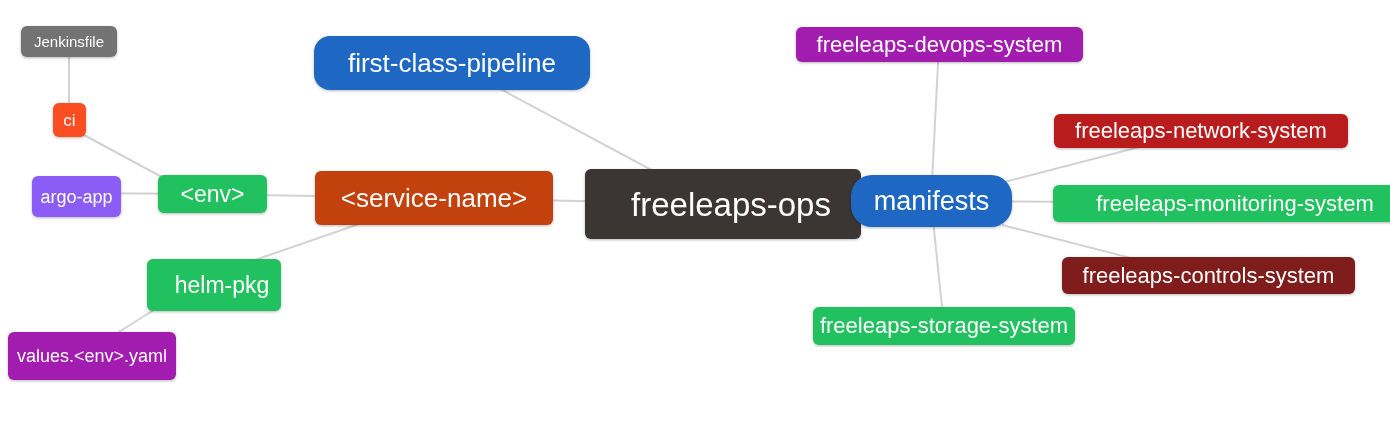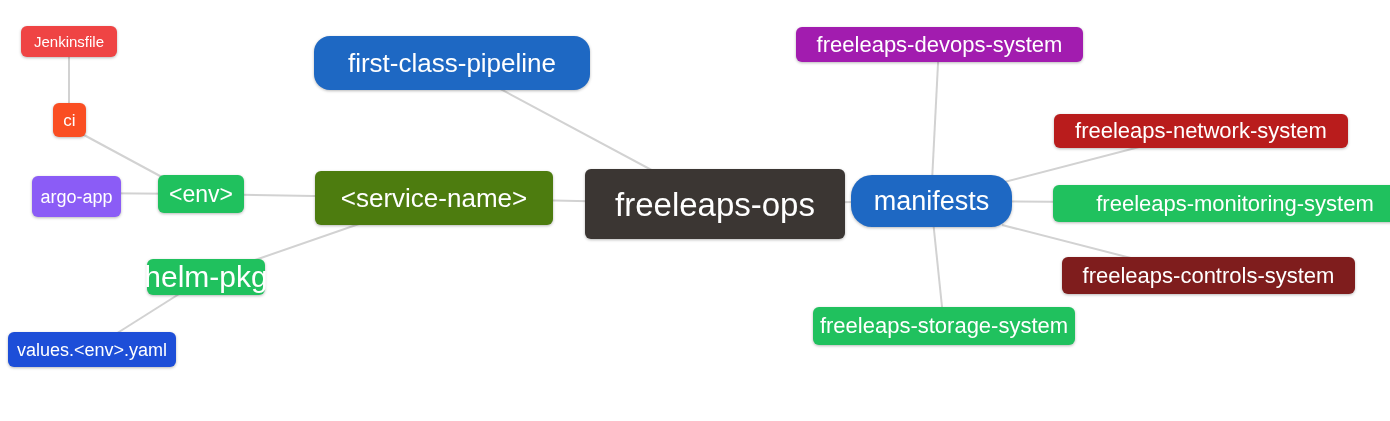--- a/index.html
+++ b/index.html
@@ -52,29 +52,29 @@
       <line x1="452" y1="63" x2="715" y2="204" stroke="#d2d2d2" stroke-width="2"></line>
       <line x1="434" y1="198" x2="715" y2="204" stroke="#d2d2d2" stroke-width="2"></line>
       <line x1="715" y1="204" x2="931" y2="201" stroke="#d2d2d2" stroke-width="2"></line>
       <line x1="939" y1="44" x2="931" y2="201" stroke="#d2d2d2" stroke-width="2"></line>
       <line x1="931" y1="201" x2="1201" y2="131" stroke="#d2d2d2" stroke-width="2"></line>
       <line x1="931" y1="201" x2="1215" y2="203" stroke="#d2d2d2" stroke-width="2"></line>
       <line x1="1002" y1="225" x2="1205" y2="277" stroke="#d2d2d2" stroke-width="2"></line>
       <line x1="931" y1="201" x2="944" y2="326" stroke="#d2d2d2" stroke-width="2"></line>
     </svg>
   <div id="node-layer">
-      <div class="node" style="left: 21px; top: 26px; width: 96px; height: 31px; font-size: 15px; background: #ef4444; color: rgb(255, 255, 255);">Jenkinsfile</div>
+      <div class="node" style="left: 21px; top: 26px; width: 96px; height: 31px; font-size: 15px; background: #737373; color: rgb(255, 255, 255);">Jenkinsfile</div>
       <div class="node" style="left: 53px; top: 103px; width: 33px; height: 34px; font-size: 17px; background: rgb(250, 78, 34); color: rgb(255, 255, 255);">ci</div>
       <div class="node" style="left: 32px; top: 176px; width: 89px; height: 41px; font-size: 18px; background: #8b5cf6; color: rgb(255, 255, 255);">argo-app</div>
-      <div class="node" style="left: 158px; top: 175px; width: 86px; height: 38px; font-size: 23px; background: rgb(32, 193, 94); color: rgb(255, 255, 255);">&lt;env&gt;</div>
-      <div class="node" style="left: 147px; top: 259px; width: 118px; height: 36px; font-size: 30px; background: rgb(32, 193, 94); color: rgb(255, 255, 255);">helm-pkg</div>
-      <div class="node" style="left: 8px; top: 332px; width: 168px; height: 35px; font-size: 18px; background: #1d4ed8; color: rgb(255, 255, 255);">values.&lt;env&gt;.yaml</div>
+      <div class="node" style="left: 158px; top: 175px; width: 109px; height: 38px; font-size: 23px; background: rgb(32, 193, 94); color: rgb(255, 255, 255);">&lt;env&gt;</div>
+      <div class="node" style="left: 147px; top: 259px; width: 118px; height: 52px; font-size: 23px; background: rgb(32, 193, 94); color: rgb(255, 255, 255); padding-left: 16px;">helm-pkg</div>
+      <div class="node" style="left: 8px; top: 332px; width: 168px; height: 48px; font-size: 18px; background: #a21caf; color: rgb(255, 255, 255);">values.&lt;env&gt;.yaml</div>
       <div class="node" style="left: 314px; top: 36px; width: 276px; height: 54px; font-size: 26px; background: rgb(30, 104, 195); color: rgb(255, 255, 255); border-radius: 16px;">first-class-pipeline</div>
-      <div class="node" style="left: 315px; top: 171px; width: 238px; height: 54px; font-size: 26px; background: #4d7c0f; color: rgb(255, 255, 255);">&lt;service-name&gt;</div>
-      <div class="node" style="left: 585px; top: 169px; width: 260px; height: 70px; font-size: 33px; background: rgb(59, 54, 51); color: rgb(255, 255, 255);">freeleaps-ops</div>
+      <div class="node" style="left: 315px; top: 171px; width: 238px; height: 54px; font-size: 26px; background: #c2410c; color: rgb(255, 255, 255);">&lt;service-name&gt;</div>
+      <div class="node" style="left: 585px; top: 169px; width: 260px; height: 70px; font-size: 33px; background: rgb(59, 54, 51); color: rgb(255, 255, 255); padding-left: 16px;">freeleaps-ops</div>
       <div class="node" style="left: 851px; top: 175px; width: 161px; height: 52px; font-size: 27px; background: rgb(30, 104, 195); color: rgb(255, 255, 255); border-radius: 21px;">manifests</div>
       <div class="node" style="left: 796px; top: 27px; width: 287px; height: 35px; font-size: 22px; background: #a21caf; color: rgb(255, 255, 255);">freeleaps-devops-system</div>
       <div class="node" style="left: 1054px; top: 114px; width: 294px; height: 34px; font-size: 22px; background: #b91c1c; color: rgb(255, 255, 255);">freeleaps-network-system</div>
       <div class="node" style="left: 1053px; top: 185px; width: 364px; height: 37px; font-size: 22px; background: rgb(32, 193, 94); color: rgb(255, 255, 255);">freeleaps-monitoring-system</div>
       <div class="node" style="left: 1062px; top: 257px; width: 293px; height: 37px; font-size: 22px; background: #7f1d1d; color: rgb(255, 255, 255);">freeleaps-controls-system</div>
       <div class="node" style="left: 813px; top: 307px; width: 262px; height: 38px; font-size: 22px; background: rgb(32, 193, 94); color: rgb(255, 255, 255);">freeleaps-storage-system</div>
     </div>
 </div>
 
 </body></html>

